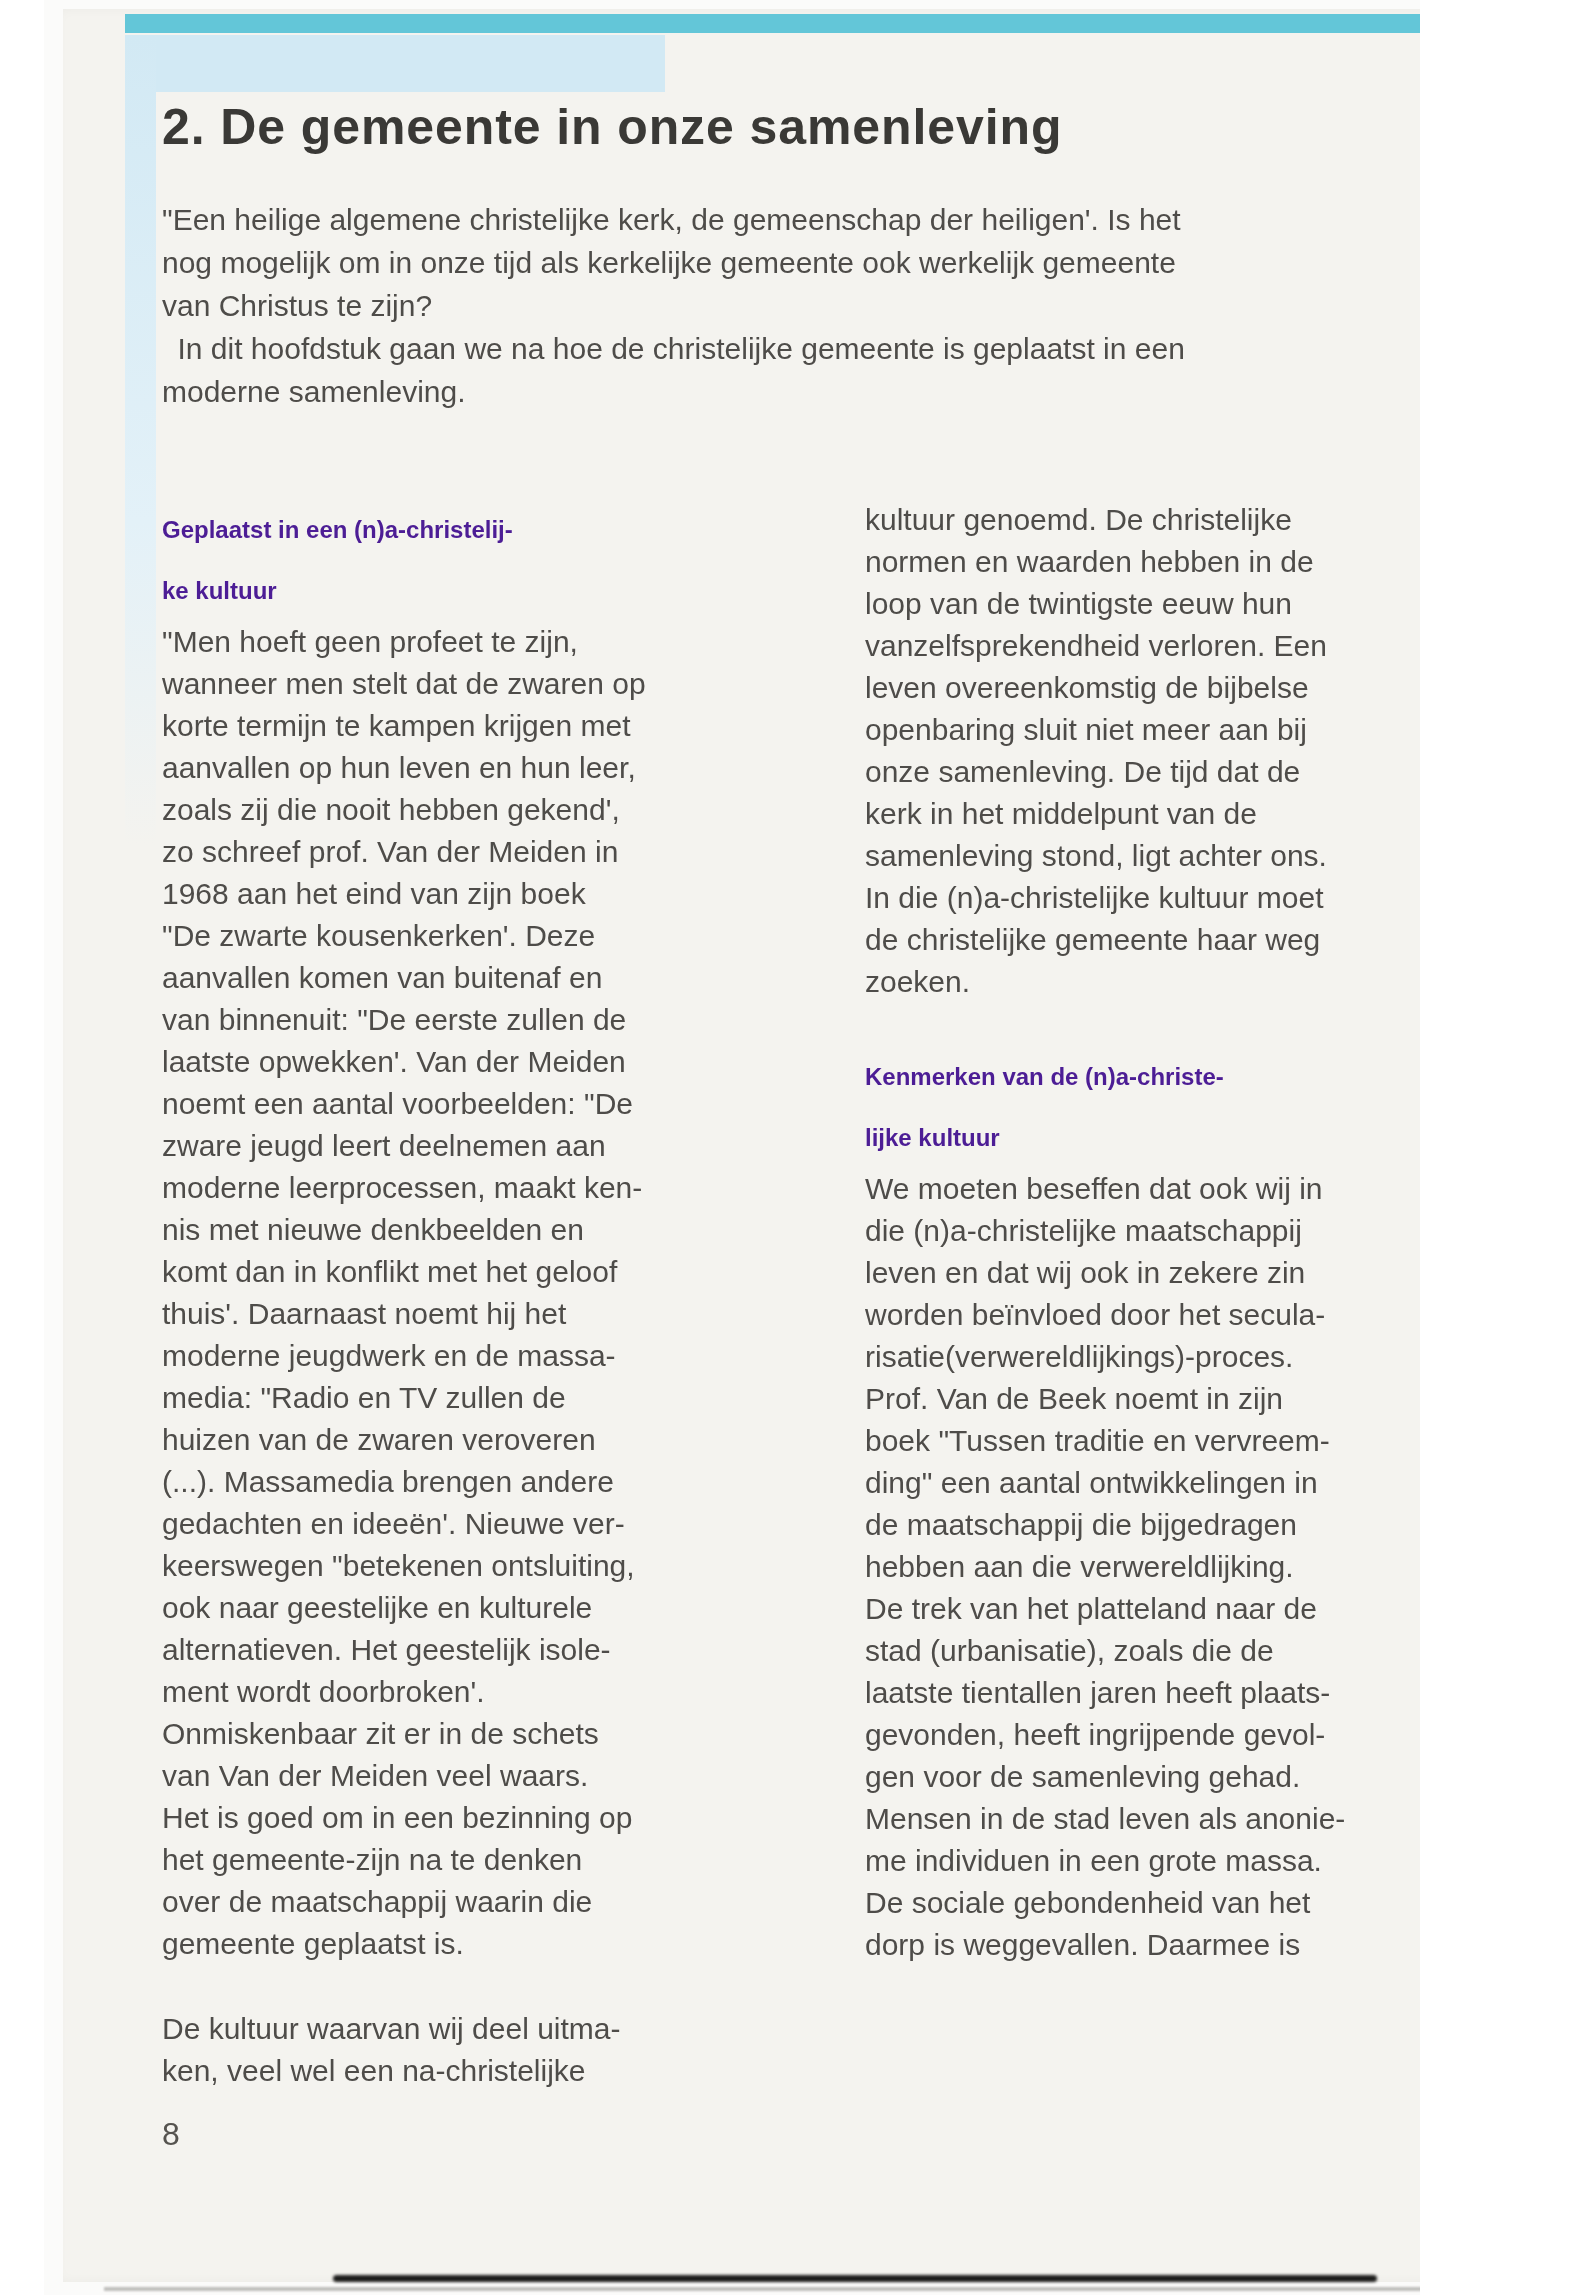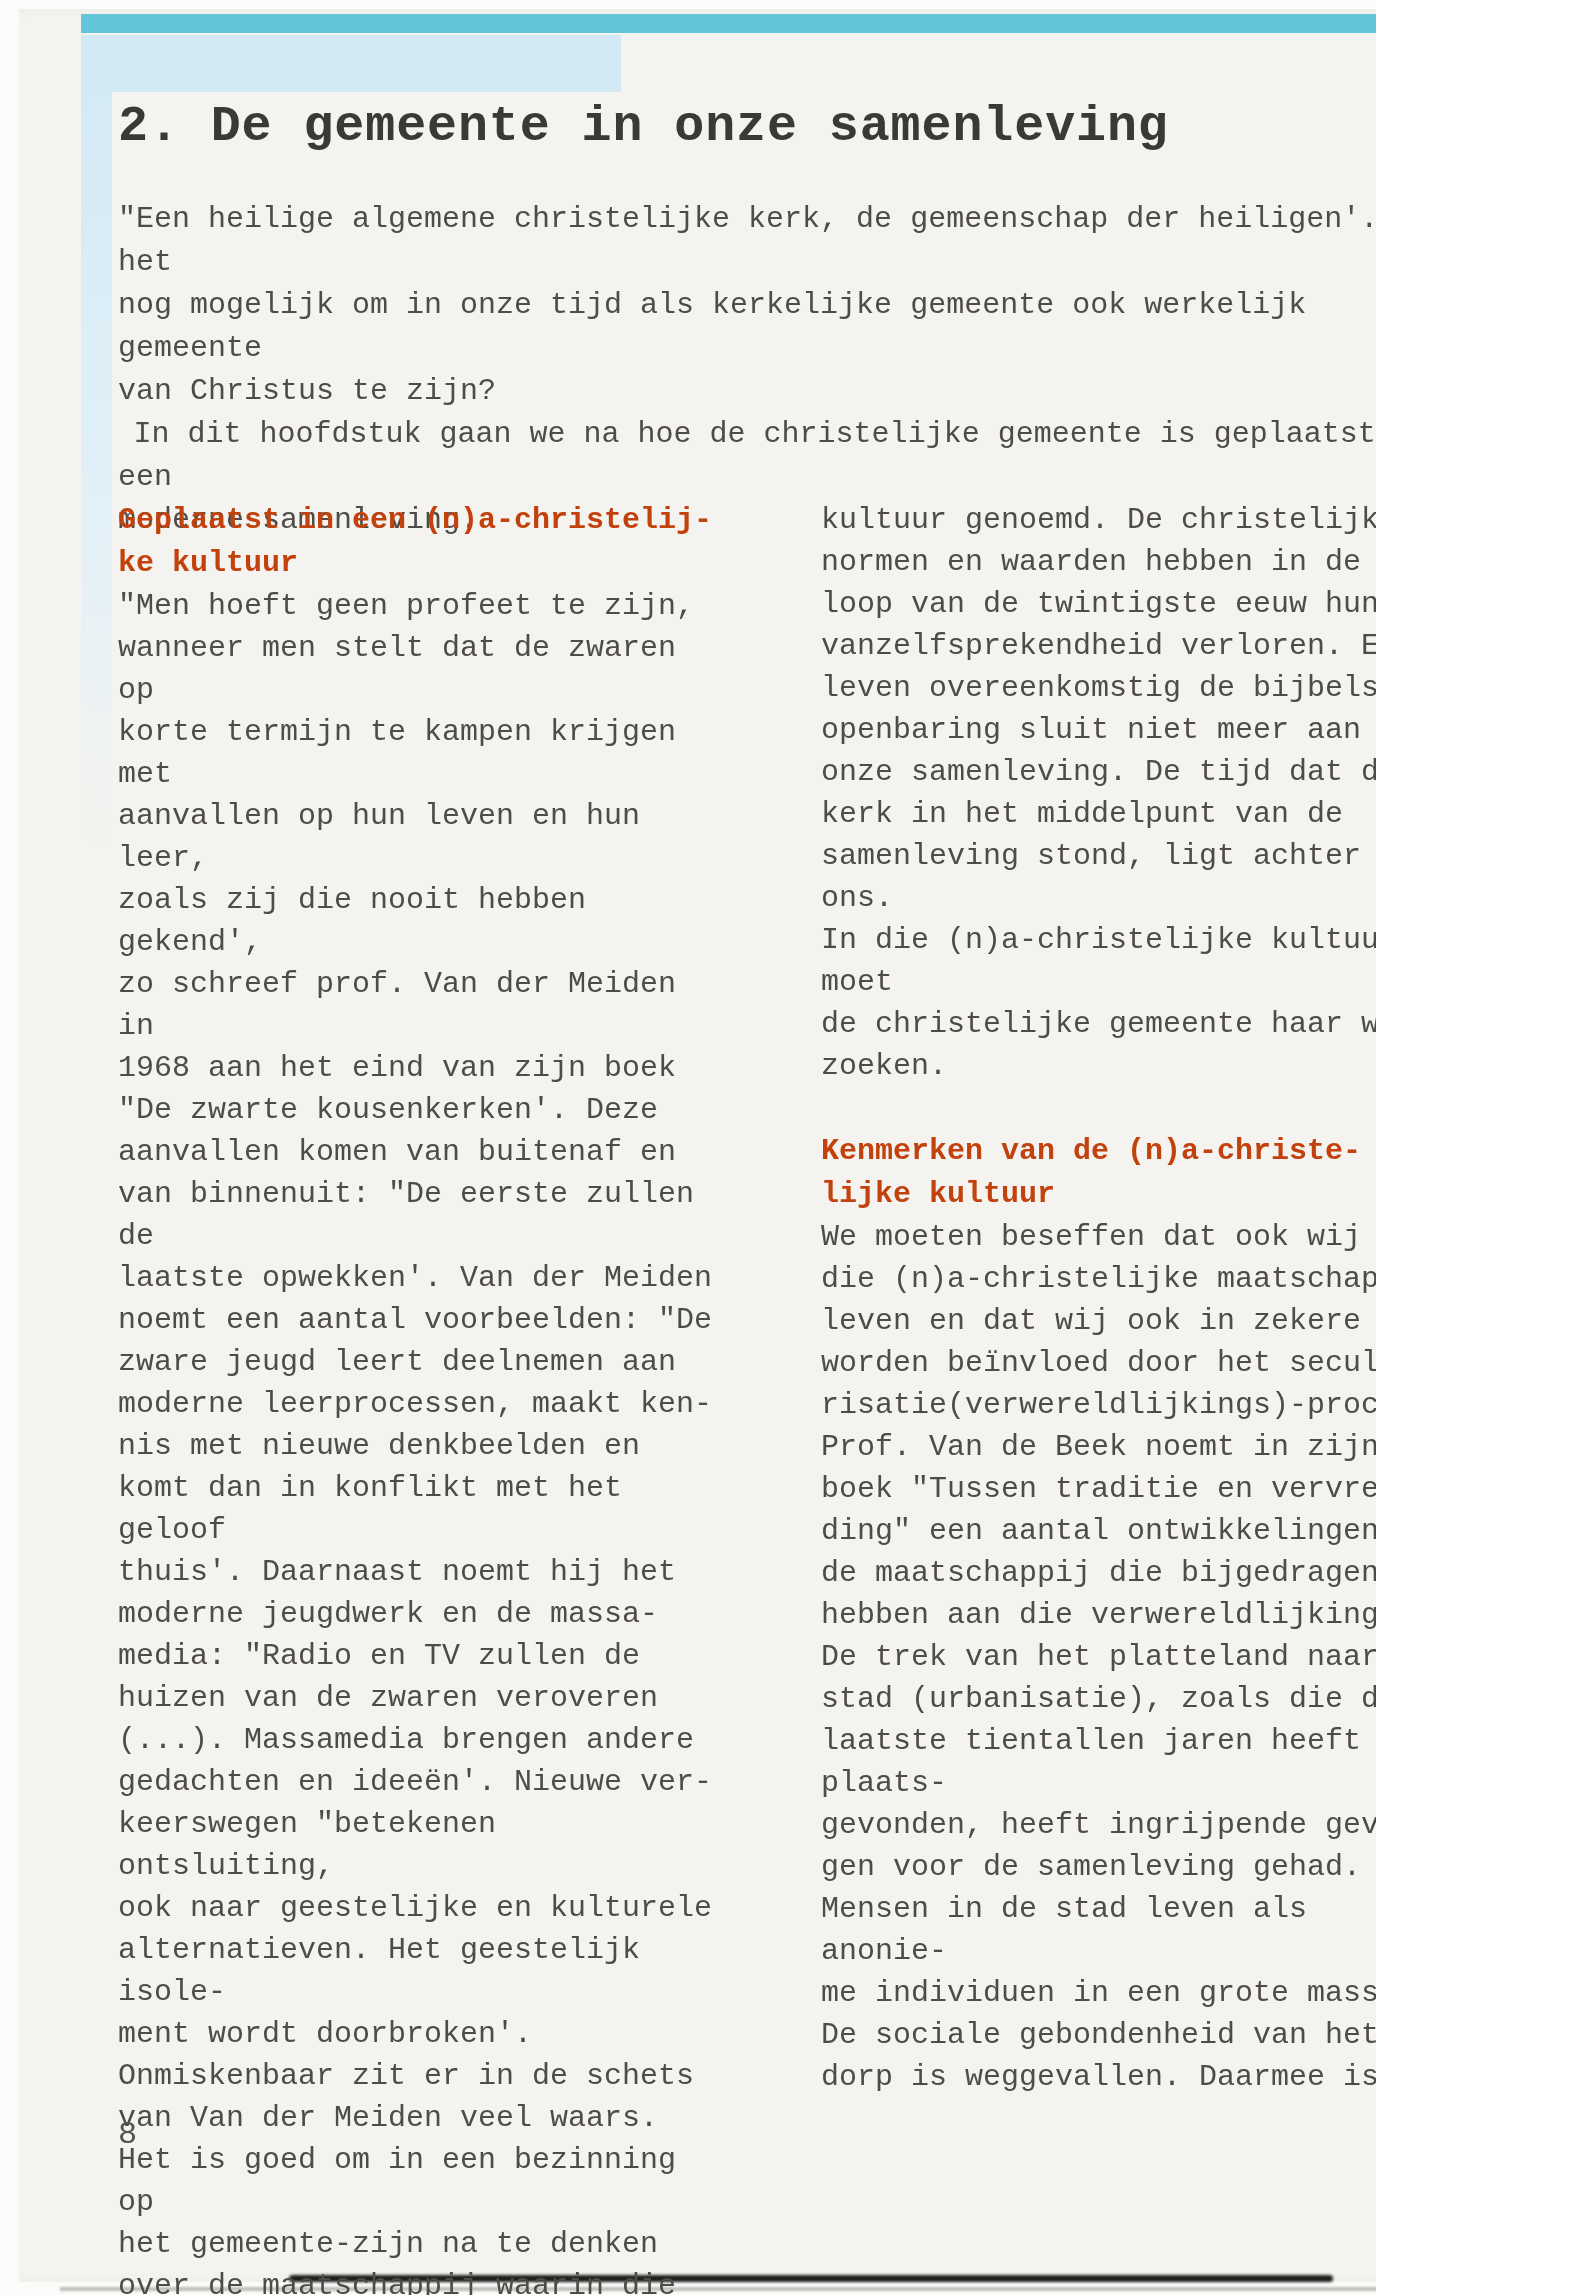--- a/index.html
+++ b/index.html
@@ -1,22 +1,23 @@
 <!DOCTYPE html>
 <html style="font-size:14px"><head>
 <meta charset="utf-8">
 <style>
   html, body { margin:0; padding:0; background:#ffffff; }
   .canvas {
     position:relative;
     width:1376px; height:2295px;
     background:#fbfbfa;
     overflow:hidden;
-    font-family:Liberation Mono, monospace;
+    font-family:Liberation Sans, sans-serif;
     color:#4e4c49;
+    margin-left:44px;
   }
   .page {
     position:absolute; left:19px; top:8.6px;
     width:1521px; height:2273px;
     background:#f4f3ef;
     box-shadow: inset -5.2px 0 12px rgba(0,0,0,0.04);
     z-index:0;
   }
   .edge-right {
     position:absolute; left:1540px; top:0; width:53px; height:2295px;
@@ -64,22 +65,22 @@
   }
   .intro p { margin:0; white-space:pre-wrap; }
   .intro p.indent { text-indent:15.5px; }
   .columns {
     position:absolute; left:118px; top:499px; width:1320px;
     display:flex; z-index:4;
   }
   .col-left  { width:608px; margin-right:95px; }
   .col-right { width:617px; }
   .columns h2 {
-    margin:0; font-size:30px; font-weight:bold; line-height:43px;
-    color:#c2410c; white-space:pre-wrap;
+    margin:0; font-size:24px; font-weight:bold; line-height:61px;
+    color:#4c1d95; white-space:pre-wrap;
   }
   .columns p {
     margin:0; font-size:30px; line-height:42px; white-space:pre-wrap;
   }
   .gap-above { margin-top:43px !important; }
   .italic { font-style:italic; }
   .pagenum {
     position:absolute; left:118px; top:2116px;
     font-size:32px; z-index:4; color:#55534f;
   }

